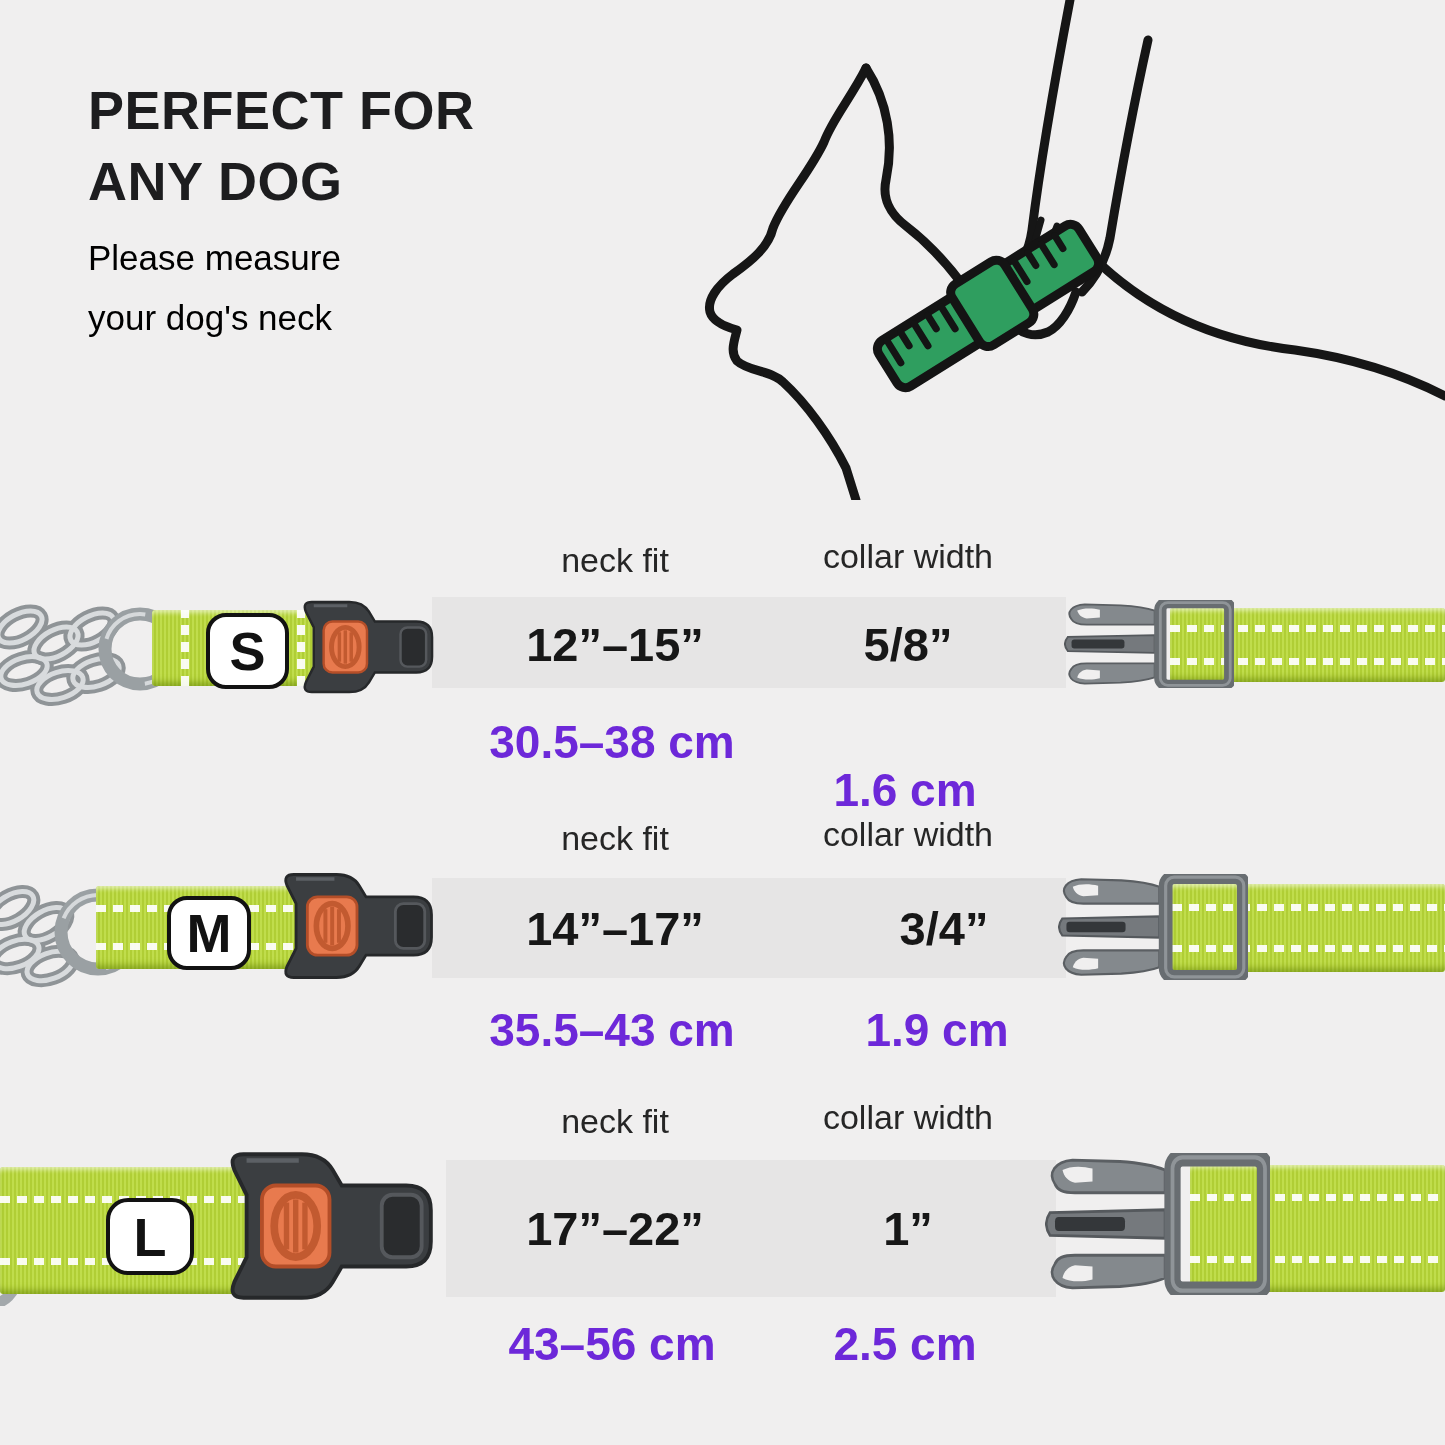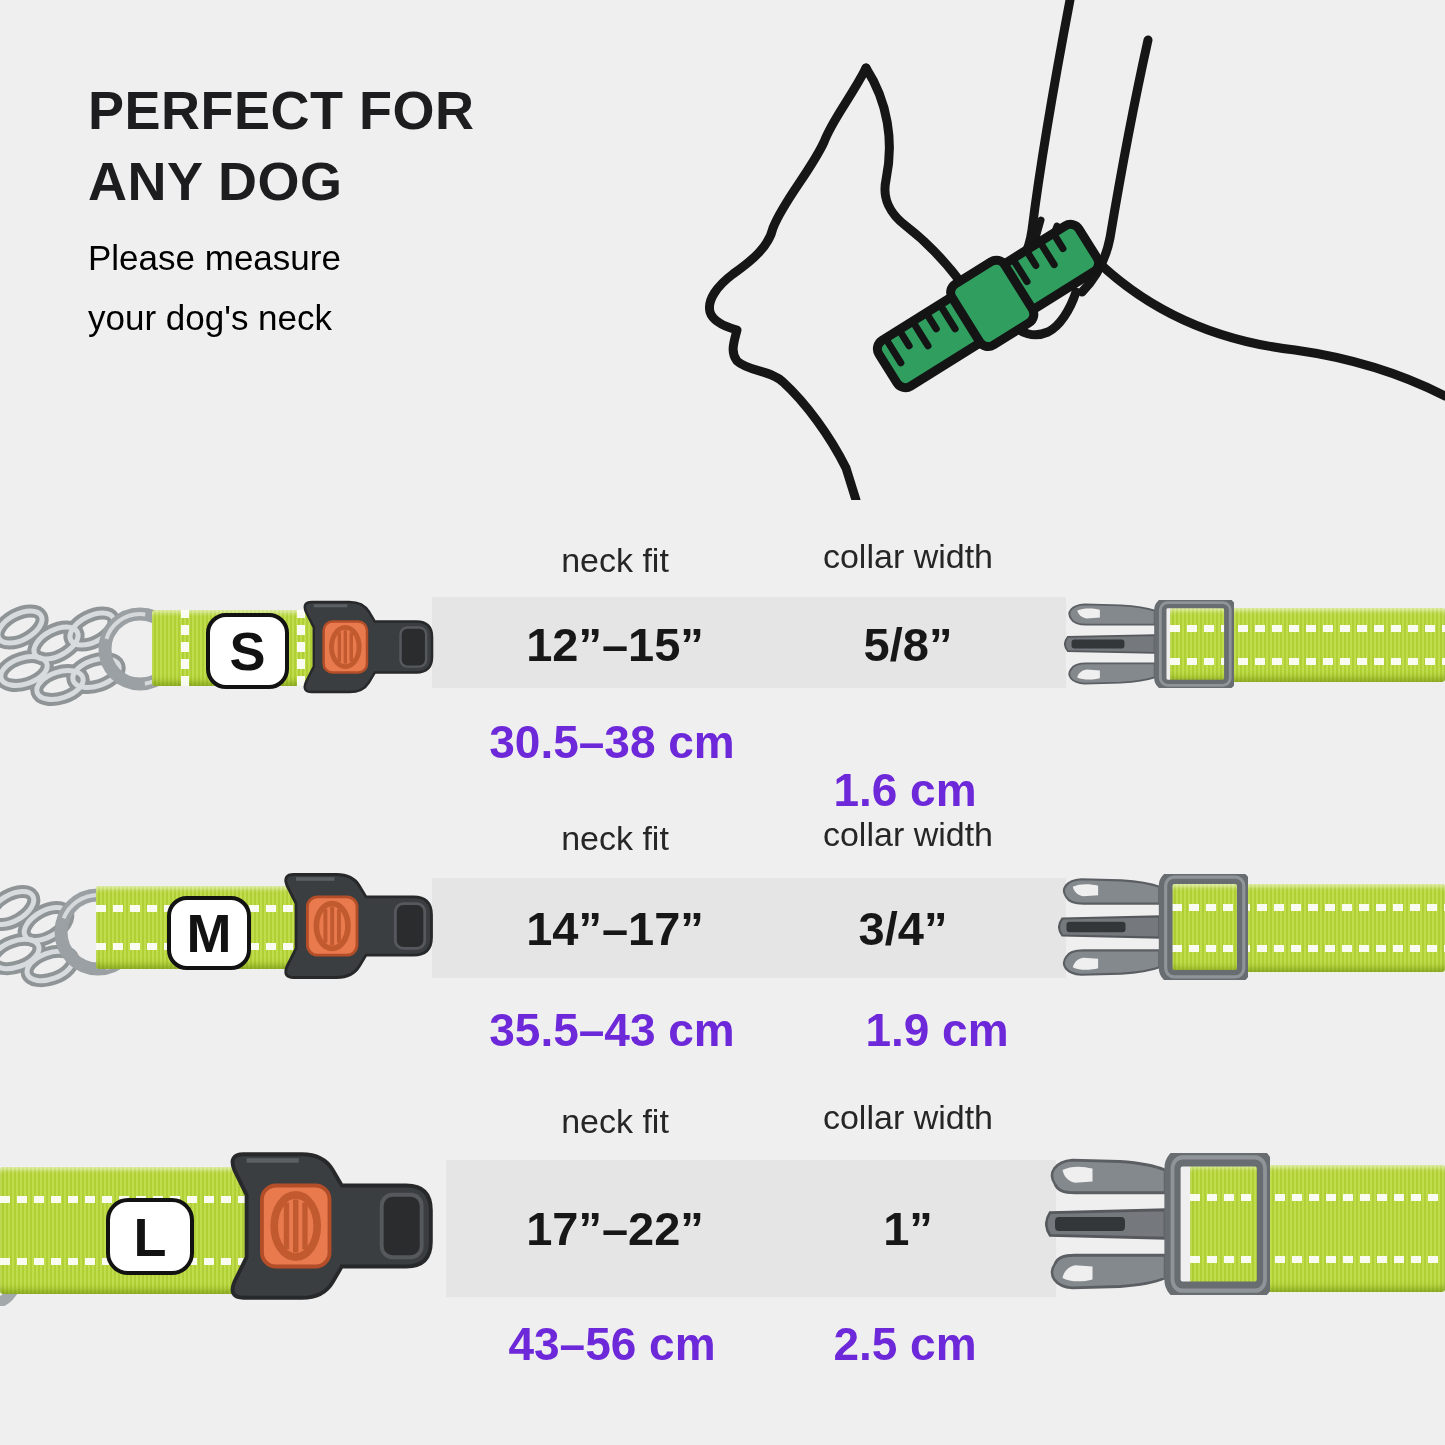--- a/index.html
+++ b/index.html
@@ -48,21 +48,21 @@
 
   
   .rM .band{left:432px;top:878px;width:634px;height:100px;}
   .rM .lbl-neck{left:615px;top:838px;} .rM .lbl-width{left:908px;top:834px;}
   .rM .chain{left:0;top:858px;width:145px;height:140px;}
   .rM .strap-left{left:96px;top:886px;width:220px;height:83px;}
   .rM .badge{left:167px;top:896px;width:76px;height:66px;}
   .rM .buckle{left:278px;top:870px;width:158px;height:112px;z-index:5;}
   .rM .strap-right{left:1172px;top:884px;width:273px;height:88px;}
   .rM .male{left:1058px;top:874px;width:190px;height:106px;z-index:5;}
-  .rM .val-neck{left:615px;top:928px;} .rM .val-width{left:903px;top:928px;}
+  .rM .val-neck{left:615px;top:928px;} .rM .val-width{left:944px;top:928px;}
   .rM .cm-neck{left:612px;top:1030px;} .rM .cm-width{left:905px;top:1030px;margin-left:32px;}
 
   
   .rL .band{left:446px;top:1160px;width:610px;height:137px;}
   .rL .lbl-neck{left:615px;top:1121px;} .rL .lbl-width{left:908px;top:1117px;}
   .rL .ring{left:-8px;top:1172px;width:36px;height:134px;}
   .rL .strap-left{left:0;top:1167px;width:286px;height:127px;}
   .rL .badge{left:106px;top:1198px;width:80px;height:69px;border-radius:22px;}
   .rL .buckle{left:222px;top:1148px;width:215px;height:156px;z-index:5;}
   .rL .strap-right{left:1190px;top:1165px;width:255px;height:127px;}

